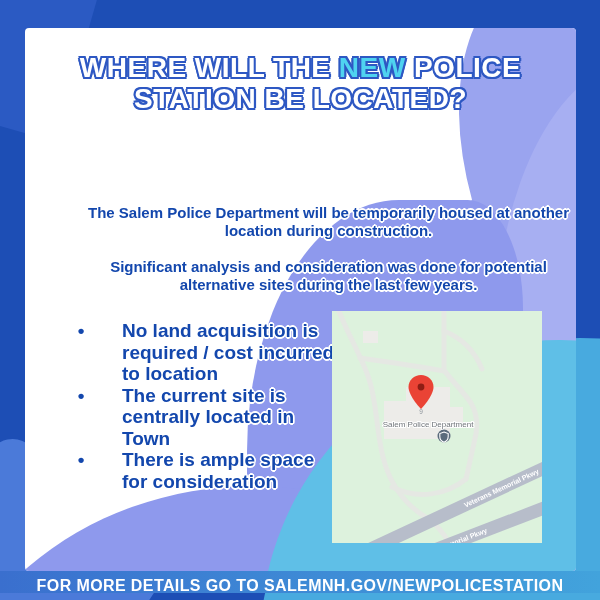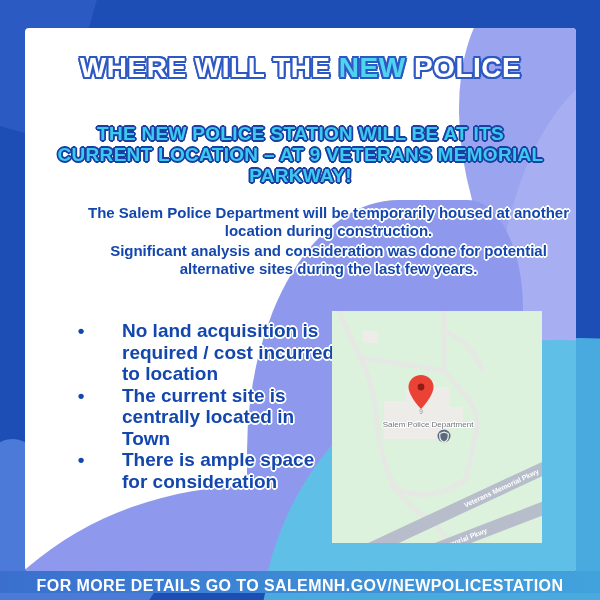--- a/index.html
+++ b/index.html
@@ -43,21 +43,21 @@
   .title .hl{color:#4fd3f0;}
   .subtitle{position:absolute;left:23px;top:95px;width:505px;text-align:center;
       font-size:19px;line-height:21px;font-weight:bold;letter-spacing:.3px;color:#3cc9f0;
       text-shadow:-1.8px 0 0 #1a3fa3,1.8px 0 0 #1a3fa3,0 -1.8px 0 #1a3fa3,0 1.8px 0 #1a3fa3,
       -1.3px -1.3px 0 #1a3fa3,1.3px -1.3px 0 #1a3fa3,-1.3px 1.3px 0 #1a3fa3,1.3px 1.3px 0 #1a3fa3;}
   .navy-out{color:#1347ad;
       text-shadow:-1.6px 0 0 #fff,1.6px 0 0 #fff,0 -1.6px 0 #fff,0 1.6px 0 #fff,
       -1.2px -1.2px 0 #fff,1.2px -1.2px 0 #fff,-1.2px 1.2px 0 #fff,1.2px 1.2px 0 #fff;margin-left:28px;}
   .para{position:absolute;left:23px;width:505px;text-align:center;
       font-size:15px;line-height:17.5px;font-weight:bold;}
-  .p1{top:176px;} .p2{top:214px;}
+  .p1{top:176px;} .p2{top:230px;}
   .reasons{position:absolute;left:15px;top:288px;width:302px;}
   .reasons-heading{font-size:20px;line-height:22px;font-weight:bold;}
   .bullets{margin:4px 0 0 0;padding:0;list-style:none;}
   .bullets li{display:flex;font-size:19px;line-height:21.5px;font-weight:bold;}
   .bdot{width:26px;flex:0 0 26px;text-align:center;}
 
   
   .map{position:absolute;left:307px;top:283px;width:210px;height:232px;
       background:#ddf2dd;overflow:hidden;}
   .map svg{display:block;width:100%;height:100%;}
@@ -84,23 +84,23 @@
     <div class="shape-pale"></div>
     <div class="shape-peri"></div>
     <div class="shape-lav"></div>
     <div class="shape-lav2"></div>
     <div class="shape-cyan"></div>
 
     <div class="title">
       <span>WHERE WILL THE</span>
       <span class="hl">NEW</span>
       <span>POLICE</span><br>
+      <span>STATION BE LOCATED?</span>
     </div>
 
-    <div class="subtitle">THE NEW POLICE STATION WILL BE AT ITS CURRENT LOCATION – AT 9 VETERANS MEMORIAL PARKWAY!</div>
 
     <div class="para p1 navy-out">The Salem Police Department will be temporarily housed at another location during construction.</div>
     <div class="para p2 navy-out">Significant analysis and consideration was done for potential alternative sites during the last few years.</div>
 
     <div class="reasons">
       <ul class="bullets">
         <li>
           <span class="bdot navy-out">•</span>
           <span class="navy-out">No land acquisition is required / cost incurred to location</span>
         </li>

